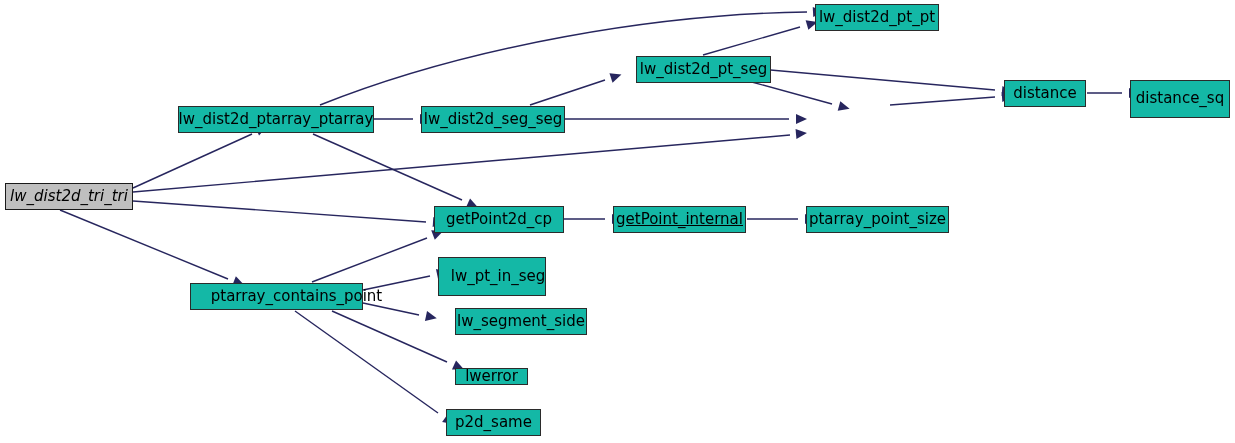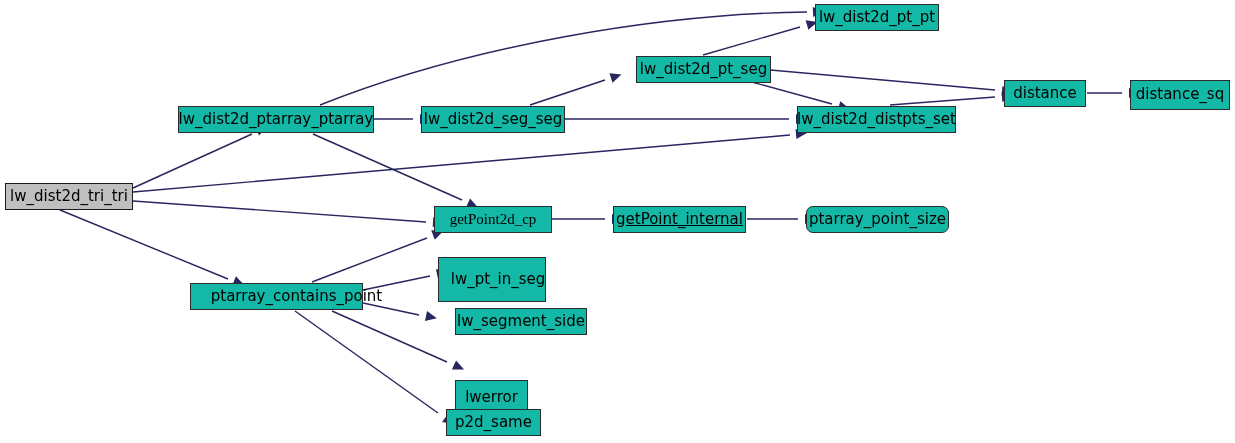--- a/index.html
+++ b/index.html
@@ -129,61 +129,58 @@
       </g>
       <g>
         <path d="M 332 311 L 447 362" fill="none" stroke="#27265e" stroke-width="1.4"></path>
         <polygon points="0,-5 11,0 0,5" fill="#27265e" transform="translate(454,365) rotate(24)"></polygon>
       </g>
       <g>
         <path d="M 295 311 L 438 413" fill="none" stroke="#27265e" stroke-width="1.4"></path>
         <polygon points="0,-5 11,0 0,5" fill="#27265e" transform="translate(445,418) rotate(35)"></polygon>
       </g>
     </svg>
-<div class="gnode current" style="left: 5px; top: 183px; width: 128px; height: 27px;">
+<div class="gnode current" style="left: 5px; top: 183px; width: 128px; height: 27px; font-style: italic;">
       <span class="gnode-label">lw_dist2d_tri_tri</span>
     </div>
     <div class="gnode" style="left: 178px; top: 106px; width: 196px; height: 27px;">
       <span class="gnode-label">lw_dist2d_ptarray_ptarray</span>
     </div>
     <div class="gnode" style="left: 421px; top: 106px; width: 144px; height: 27px;">
       <span class="gnode-label">lw_dist2d_seg_seg</span>
     </div>
     <div class="gnode" style="left: 613px; top: 56px; width: 135px; height: 27px; margin-left: 23px;">
       <span class="gnode-label">lw_dist2d_pt_seg</span>
     </div>
     <div class="gnode" style="left: 815px; top: 4px; width: 124px; height: 27px;">
       <span class="gnode-label">lw_dist2d_pt_pt</span>
     </div>
-    <div class="gnode" style="left: 797px; top: 106px; width: 159px; height: 27px;">
-      <span class="gnode-label">lw_dist2d_distpts_set</span>
-    </div>
     <div class="gnode" style="left: 1004px; top: 80px; width: 82px; height: 27px;">
       <span class="gnode-label">distance</span>
     </div>
-    <div class="gnode" style="left: 1130px; top: 80px; width: 100px; height: 30px;">
+    <div class="gnode" style="left: 1130px; top: 80px; width: 100px; height: 38px;">
       <span class="gnode-label">distance_sq</span>
     </div>
-    <div class="gnode" style="left: 434px; top: 206px; width: 118px; height: 27px; font-family: Liberation Serif, serif;">
+    <div class="gnode" style="left: 434px; top: 206px; width: 130px; height: 27px;">
       <span class="gnode-label">getPoint2d_cp</span>
     </div>
     <div class="gnode" style="left: 613px; top: 206px; width: 133px; height: 27px; text-decoration: underline;">
       <span class="gnode-label">getPoint_internal</span>
     </div>
-    <div class="gnode" style="left: 806px; top: 206px; width: 143px; height: 27px; border-radius: 7px;">
+    <div class="gnode" style="left: 806px; top: 206px; width: 143px; height: 27px;">
       <span class="gnode-label">ptarray_point_size</span>
     </div>
     <div class="gnode" style="left: 190px; top: 283px; width: 173px; height: 27px; padding-left: 40px;">
       <span class="gnode-label">ptarray_contains_point</span>
     </div>
-    <div class="gnode" style="left: 438px; top: 257px; width: 108px; height: 45px; padding-left: 12px;">
+    <div class="gnode" style="left: 438px; top: 257px; width: 108px; height: 39px; padding-left: 12px;">
       <span class="gnode-label">lw_pt_in_seg</span>
     </div>
     <div class="gnode" style="left: 427px; top: 308px; width: 132px; height: 27px; margin-left: 28px;">
       <span class="gnode-label">lw_segment_side</span>
     </div>
-    <div class="gnode" style="left: 455px; top: 380px; width: 73px; height: 35px;">
+    <div class="gnode" style="left: 455px; top: 368px; width: 73px; height: 17px;">
       <span class="gnode-label">lwerror</span>
     </div>
     <div class="gnode" style="left: 446px; top: 409px; width: 95px; height: 27px;">
       <span class="gnode-label">p2d_same</span>
     </div>
   </div>
 
 </body></html>

